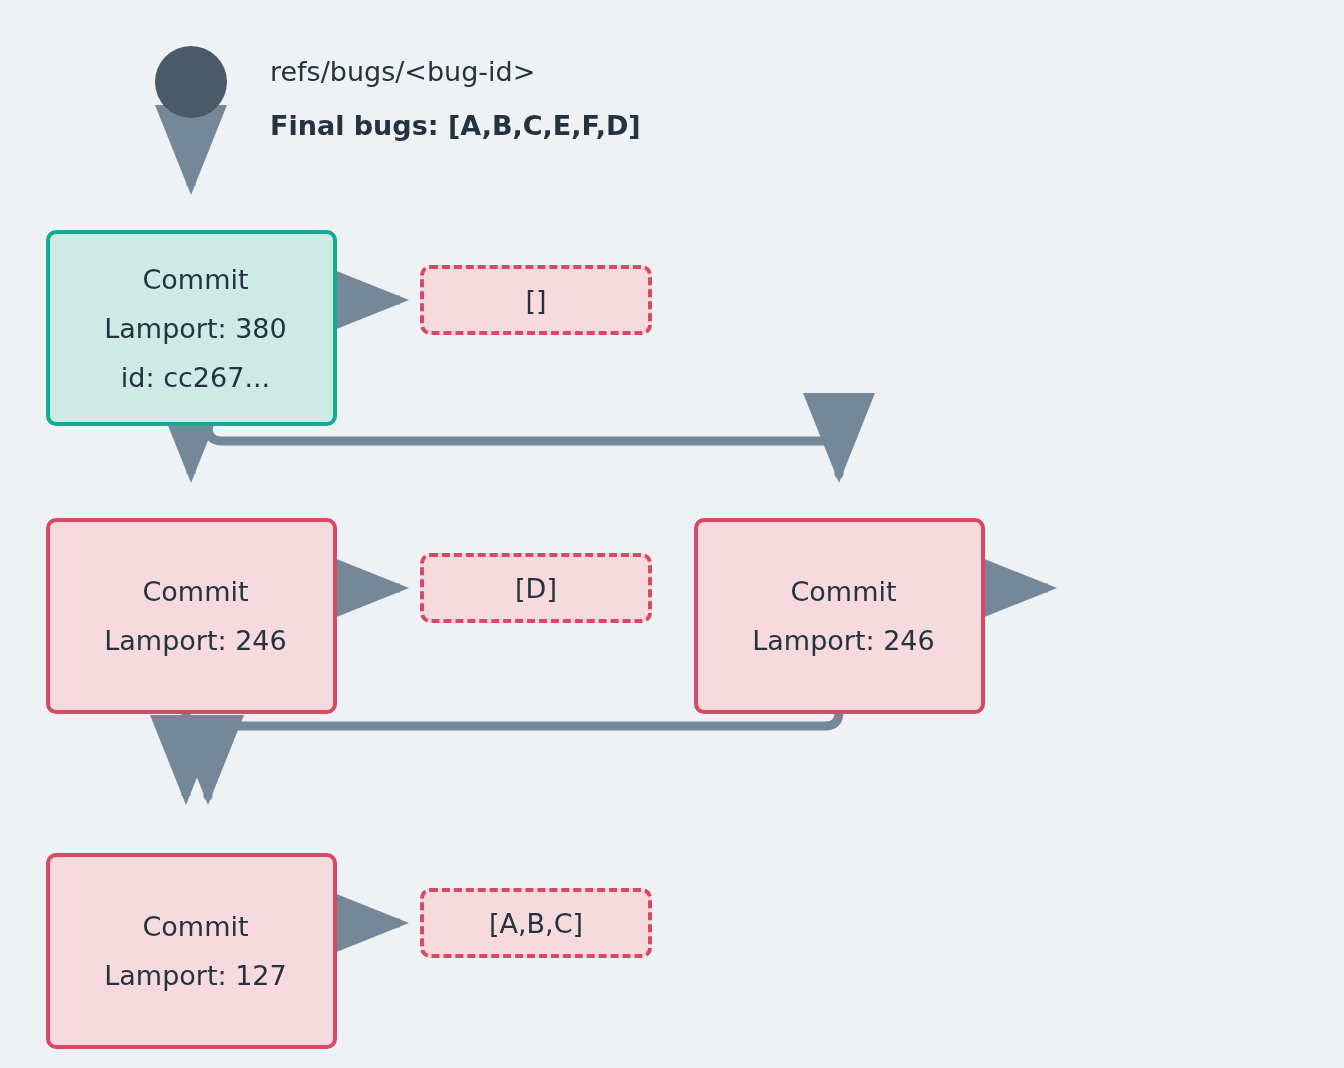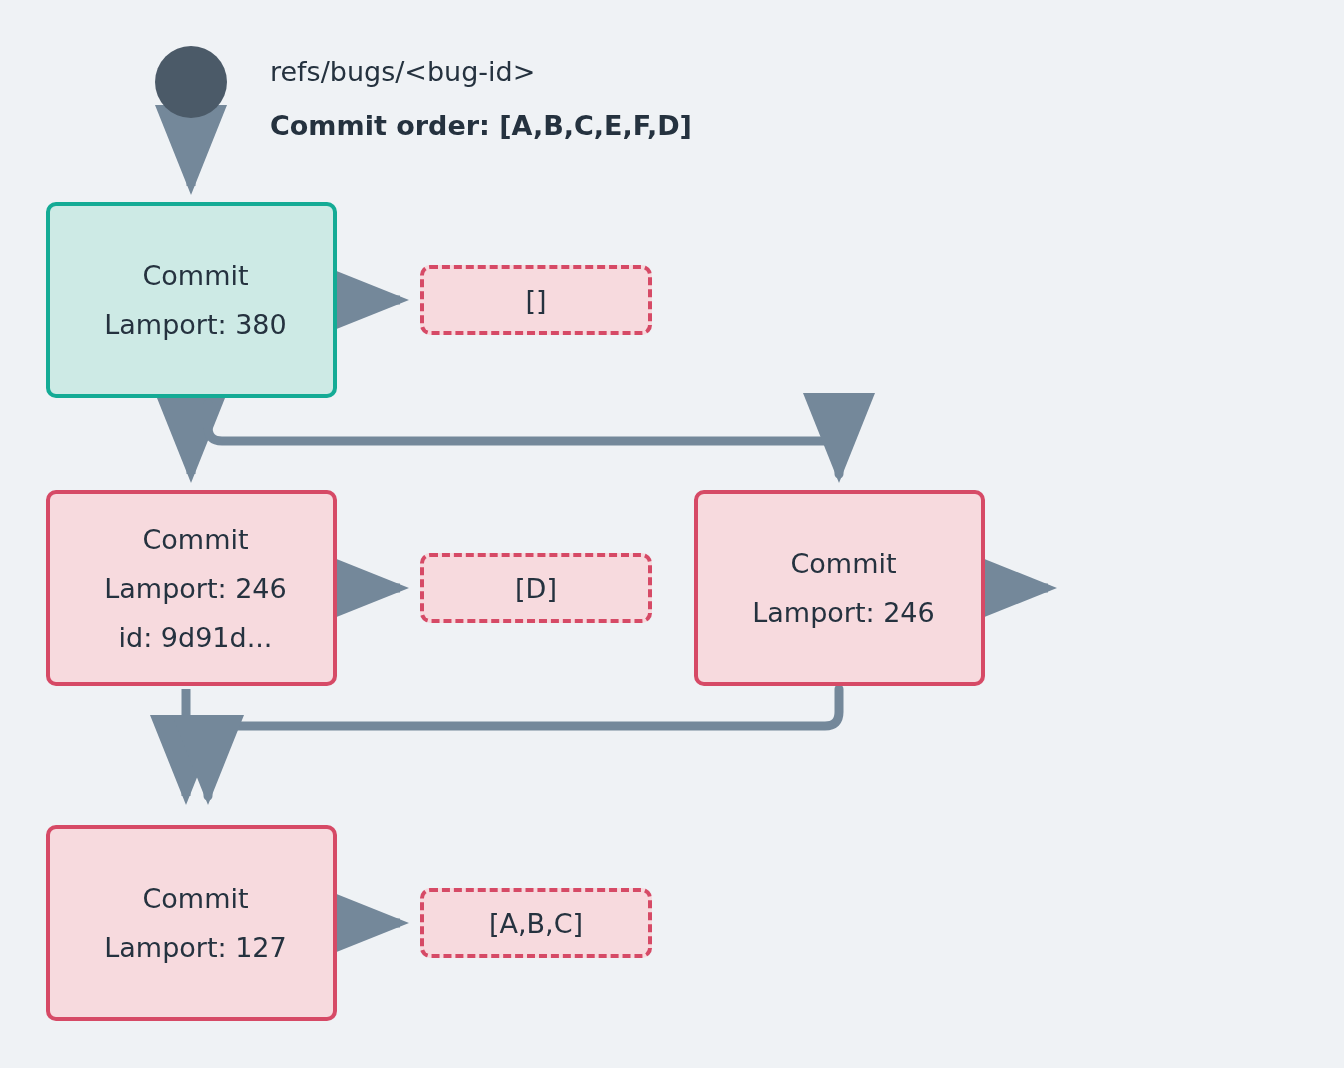--- a/index.html
+++ b/index.html
@@ -66,20 +66,21 @@
     border-radius: 10px;
     display: flex;
     flex-direction: column;
     align-items: center;
     justify-content: center;
     text-align: center;
     font-size: 27px;
     line-height: 49px;
     color: #25323f;
     padding-left: 8px;
+    margin-top: 28px;
   }
   .commit-node.teal {
     background: #cdeae5;
     border: 4px solid #14ab95;
   }
   .commit-node.red {
     background: #f7dade;
     border: 4px solid #d64a66;
   }
   .commit-line {
@@ -129,32 +130,32 @@
 
     <path d="M996,588 L1048,588" stroke="#74889a" stroke-width="9" fill="none" marker-end="url(#arrowhead)"></path>
 
     <path d="M348,923 L400,923" stroke="#74889a" stroke-width="9" fill="none" marker-end="url(#arrowhead)"></path>
   </svg>
 
   <div class="branch-dot" style="left:155px; top:46px;"></div>
 
   <div class="branch-label-group">
     <div class="branch-ref">refs/bugs/&lt;bug-id&gt;</div>
-    <div class="branch-final-order">Commit order: [A,B,C,E,F,D]</div>
+    <div class="branch-final-order">Final bugs: [A,B,C,E,F,D]</div>
   </div>
 
   <div class="commit-node teal" style="left:46px; top:202px; width:291px; height:196px;">
     <div class="commit-line">Commit</div>
     <div class="commit-line">Lamport: 380</div>
+    <div class="commit-line">id: cc267...</div>
   </div>
 
   <div class="commit-node red" style="left:46px; top:490px; width:291px; height:196px;">
     <div class="commit-line">Commit</div>
     <div class="commit-line">Lamport: 246</div>
-    <div class="commit-line">id: 9d91d...</div>
   </div>
 
   <div class="commit-node red" style="left:694px; top:490px; width:291px; height:196px;">
     <div class="commit-line">Commit</div>
     <div class="commit-line">Lamport: 246</div>
   </div>
 
   <div class="commit-node red" style="left:46px; top:825px; width:291px; height:196px;">
     <div class="commit-line">Commit</div>
     <div class="commit-line">Lamport: 127</div>

